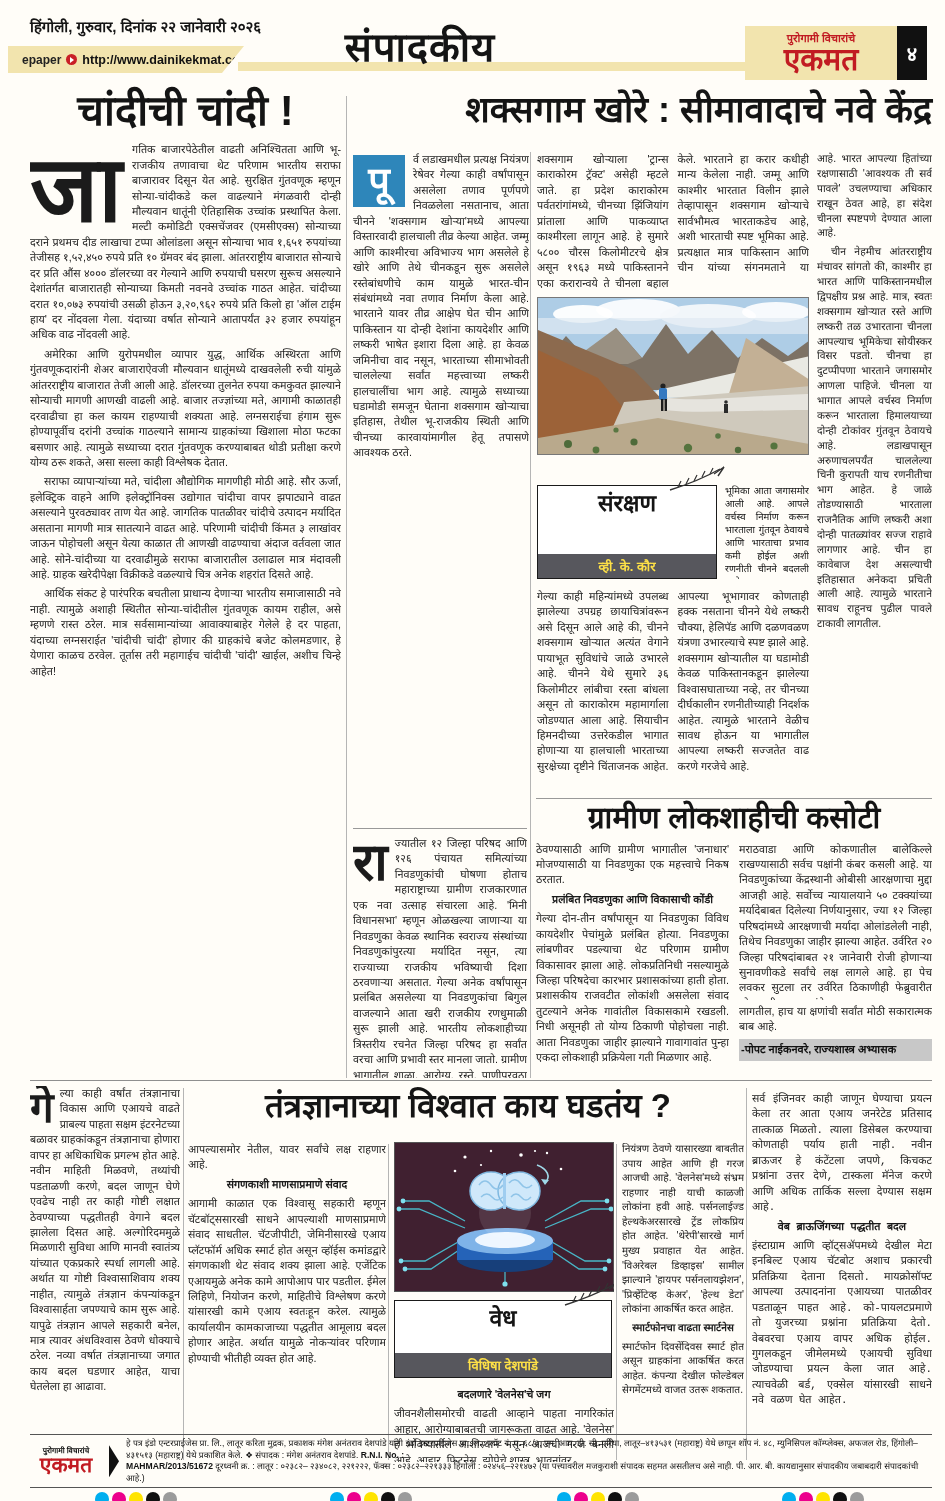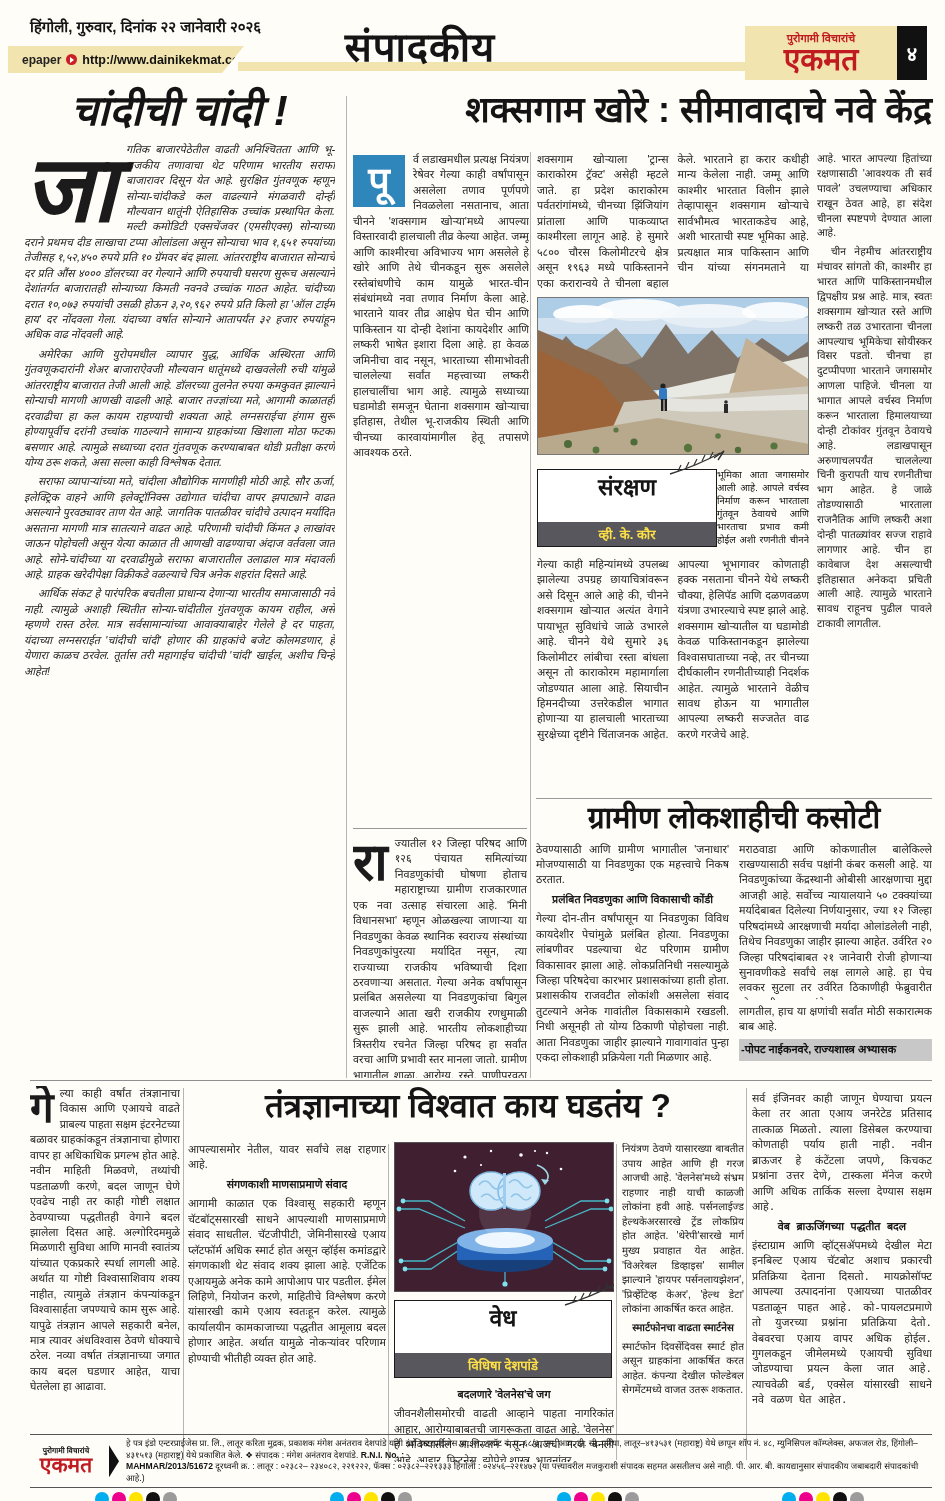--- a/index.html
+++ b/index.html
@@ -24,38 +24,38 @@
 
   
   .body-txt { font-size:10.8px; line-height:1.43; text-align:justify; color:#1b1b1b; overflow:hidden; }
   .body-txt p { margin-bottom:4px; text-indent:14px; }
   .body-txt p.noindent { text-indent:0; }
   .subhead { font-weight:bold; text-align:center; text-indent:0 !important; margin:3px 0; }
   .vline { position:absolute; width:1px; background:#b5b5b5; }
   .hline { position:absolute; height:1px; background:#8f8f8f; }
 
   
-  .silver { position:absolute; left:24px; top:88px; width:311px; height:992px;font-style:italic; }
+  .silver { position:absolute; left:30px; top:88px; width:311px; height:992px; }
   .silver-headline { font-size:42px; font-weight:bold; text-align:center; line-height:1.1; }
   .silver-body { margin-top:8px; height:924px; }
   .dropcap-big { float:left; font-weight:bold; font-size:92px; line-height:0.95; padding:4px 10px 0 0; }
   .dropcap-md { float:left; font-weight:bold; font-size:52px; line-height:0.95; padding:2px 7px 0 0; }
   .dropcap-sm { float:left; font-weight:bold; font-size:42px; line-height:0.95; padding:2px 6px 0 0; }
   .dropcap-box { float:left; width:52px; height:52px; background:#2e86ba; color:#fff; font-size:38px; font-weight:bold;
     display:flex; align-items:center; justify-content:center; margin:3px 8px 2px 0; }
 
   
   .shaksgam { position:absolute; left:353px; top:88px; width:579px; height:712px; }
   .shk-headline { font-size:36px; font-weight:bold; text-align:right; line-height:1.2; }
   .shk-col1 { position:absolute; left:0; top:64px; width:176px; height:668px; }
   .shk-mid  { position:absolute; left:184px; top:64px; width:272px; }
   .shk-midtop { height:140px; column-count:2; column-gap:9px; }
   .photo { margin-top:5px; width:272px; height:158px; border:1px solid #777; overflow:hidden; }
   .photo svg { display:block; }
-  .box-row { margin-top:14px; display:flex; gap:0; height:78px; }
+  .box-row { margin-top:30px; display:flex; gap:8px; height:94px; }
   .topic-box { position:relative; width:180px; border:1.5px solid #1a1a1a; background:#fff; text-align:center; }
   .topic-box-title { font-size:23px; font-weight:bold; padding-top:4px; line-height:1.2; }
   .topic-box-author { position:absolute; left:0; right:0; bottom:0; background:#57575d; color:#fde047; font-size:13px; font-weight:bold; padding:3px 0; }
   .doodle { position:absolute; right:-10px; top:-22px; }
   .box-side-txt { flex:1; font-size:9.6px; line-height:1.35; text-align:justify; overflow:hidden; }
   .shk-midbot { margin-top:10px; height:252px; column-count:2; column-gap:9px; }
   .shk-col4 { position:absolute; left:464px; top:64px; width:115px; height:646px; font-size:10.4px; }
 
   
   .ra { position:absolute; left:353px; top:828px; width:174px; height:250px; border-top:1px solid #999; padding-top:7px; }

